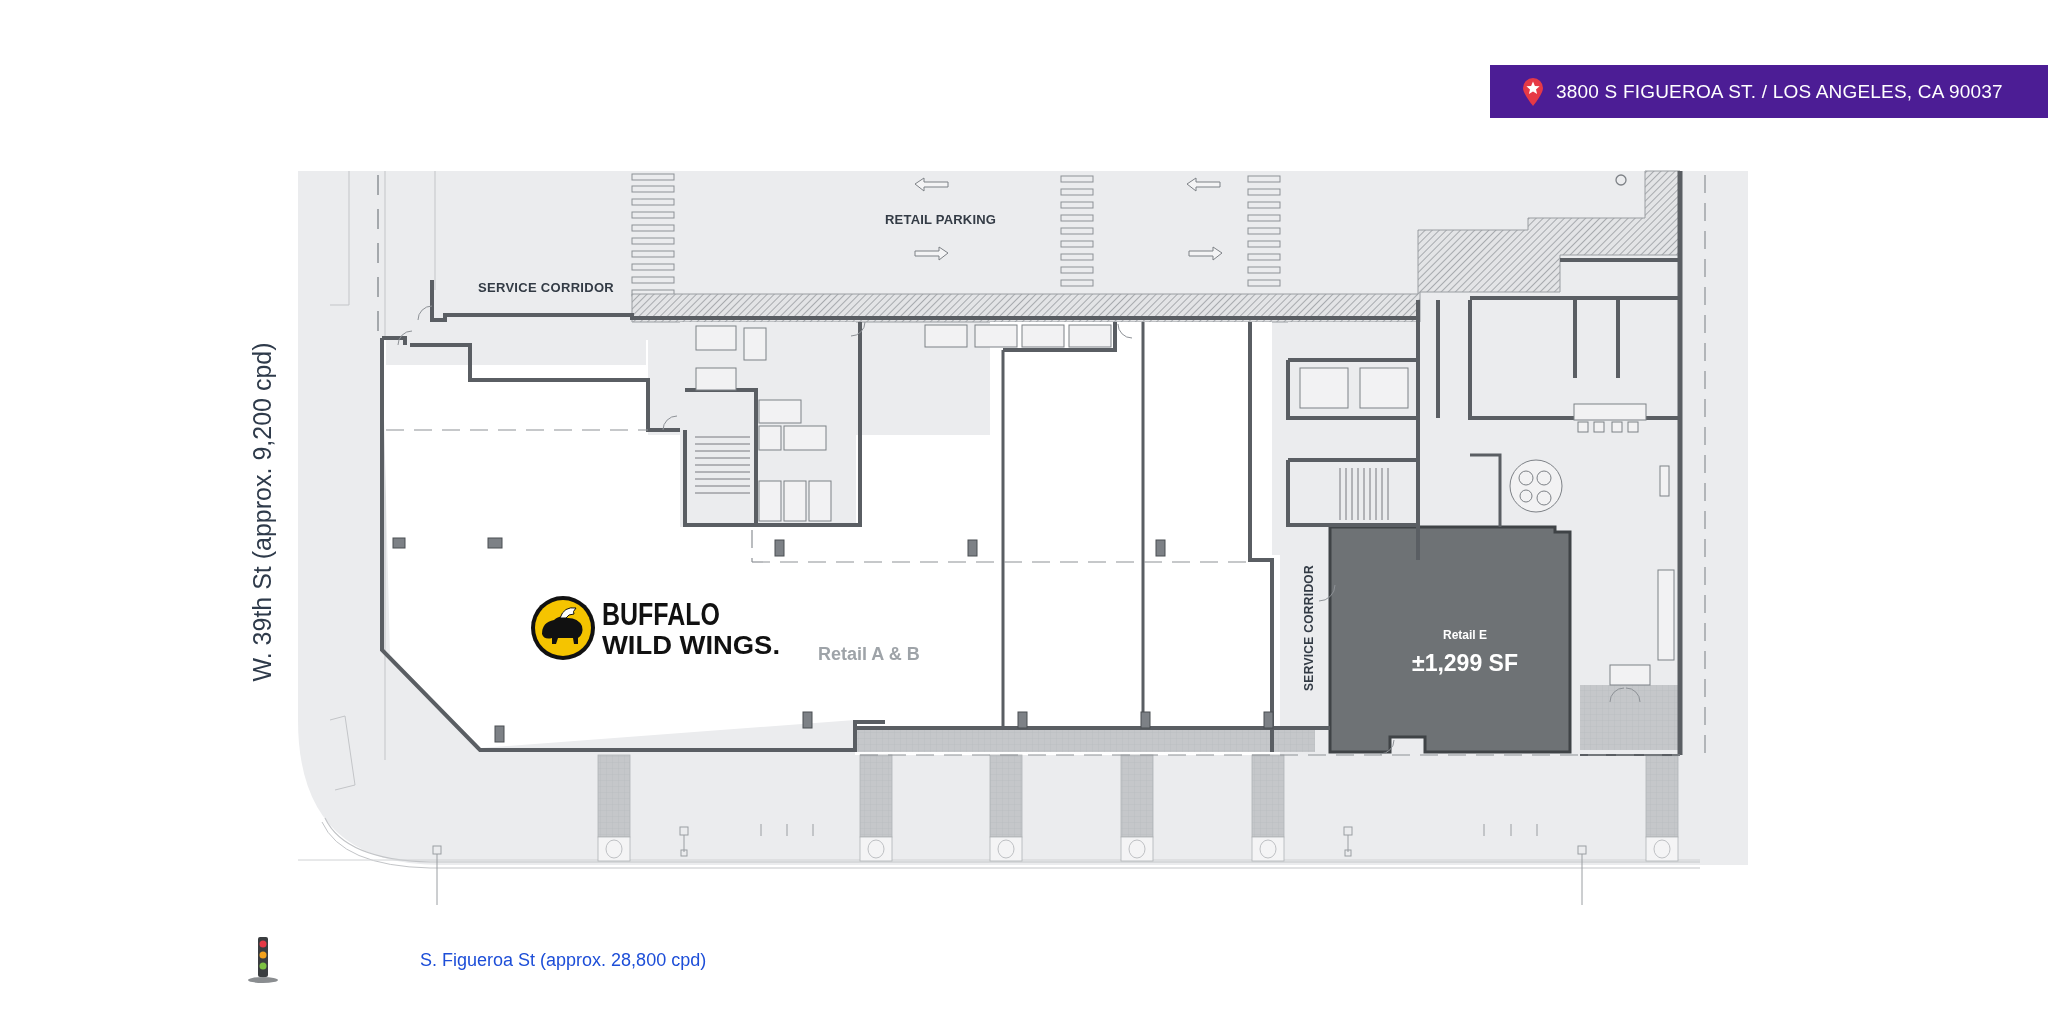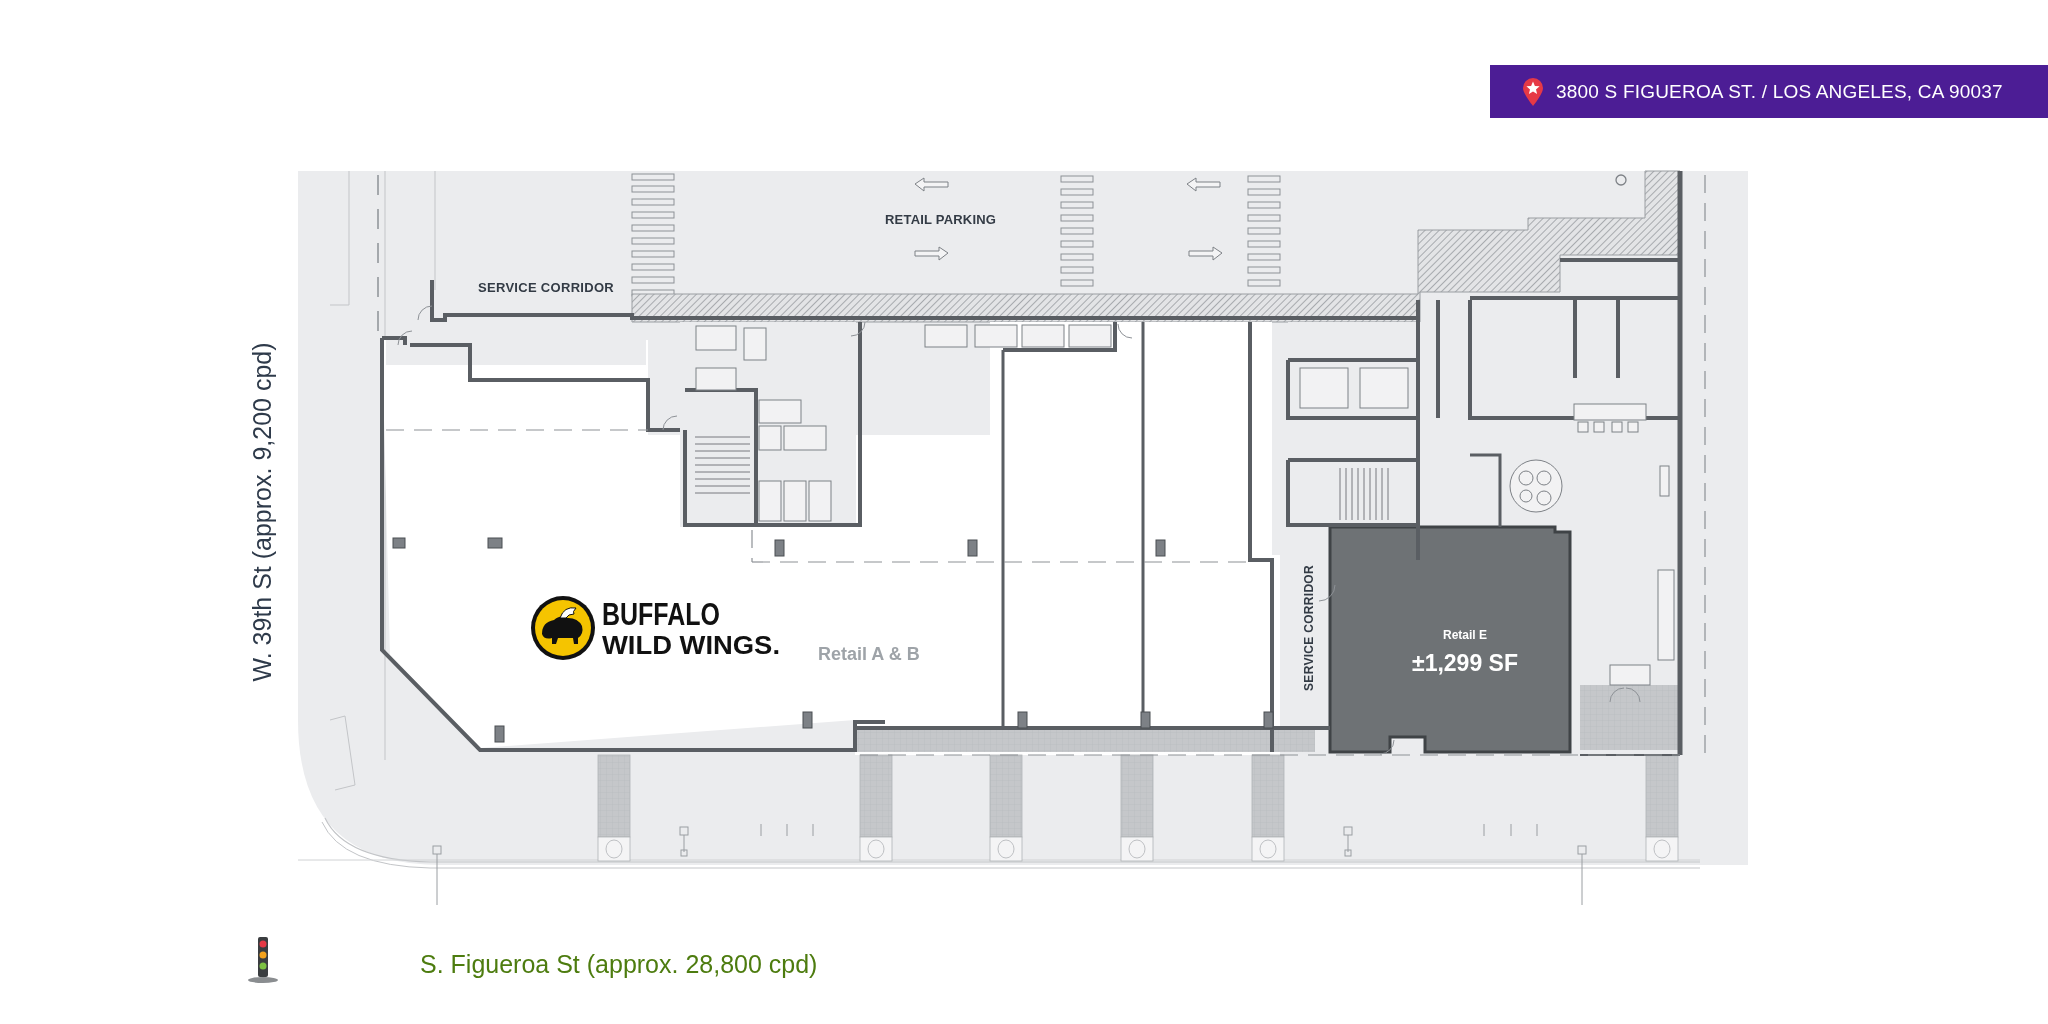--- a/index.html
+++ b/index.html
@@ -2,21 +2,21 @@
 <html><head>
 <meta charset="utf-8">
 <style>
   html, body { margin:0; padding:0; background:#ffffff; }
   body { width:2048px; height:1024px; position:relative; overflow:hidden; font-family:"Liberation Sans", sans-serif; }
   .addr-bar { position:absolute; left:1490px; top:65px; width:558px; height:53px; background:#4c1d95; display:flex; align-items:center; }
   .addr-pin { margin-left:32px; width:22px; height:30px; position:relative; }
   .addr-text { margin-left:12px; color:#ffffff; font-size:19px; letter-spacing:0.2px; white-space:nowrap; }
   .plan { position:absolute; left:0; top:0; width:2048px; height:1024px; }
   .street-left { position:absolute; left:262px; top:512px; transform:translate(-50%,-50%) rotate(-90deg); color:#2e3a4a; font-size:25px; white-space:nowrap; }
-  .street-bottom { position:absolute; left:420px; top:950px; color:#4d7c0f; font-size:25px; white-space:nowrap; }
+  .street-bottom { position:absolute; left:420px; top:950px; color:#1d4ed8; font-size:18px; white-space:nowrap; }
   .traffic { position:absolute; left:247px; top:935px; width:32px; height:50px; }
   .lbl { position:absolute; white-space:nowrap; }
   .corr-top { left:478px; top:280px; font-size:13px; font-weight:bold; color:#333b45; letter-spacing:0.3px; }
   .parking { left:885px; top:212px; font-size:13px; font-weight:bold; color:#333b45; letter-spacing:0.2px; }
   .corr-side { left:1309px; top:628px; transform:translate(-50%,-50%) rotate(-90deg); font-size:12px; font-weight:bold; color:#333b45; letter-spacing:0.3px; }
   .bww-logo { position:absolute; left:530px; top:592px; width:250px; height:72px; }
   .retail-ab { left:818px; top:644px; font-size:18px; font-weight:bold; color:#9ea3a8; }
   .retail-e-wrap { position:absolute; left:1330px; top:628px; width:270px; text-align:center; color:#ffffff; }
   .retail-e-name { font-size:12px; font-weight:bold; }
   .retail-e-size { font-size:23px; font-weight:bold; margin-top:8px; }

